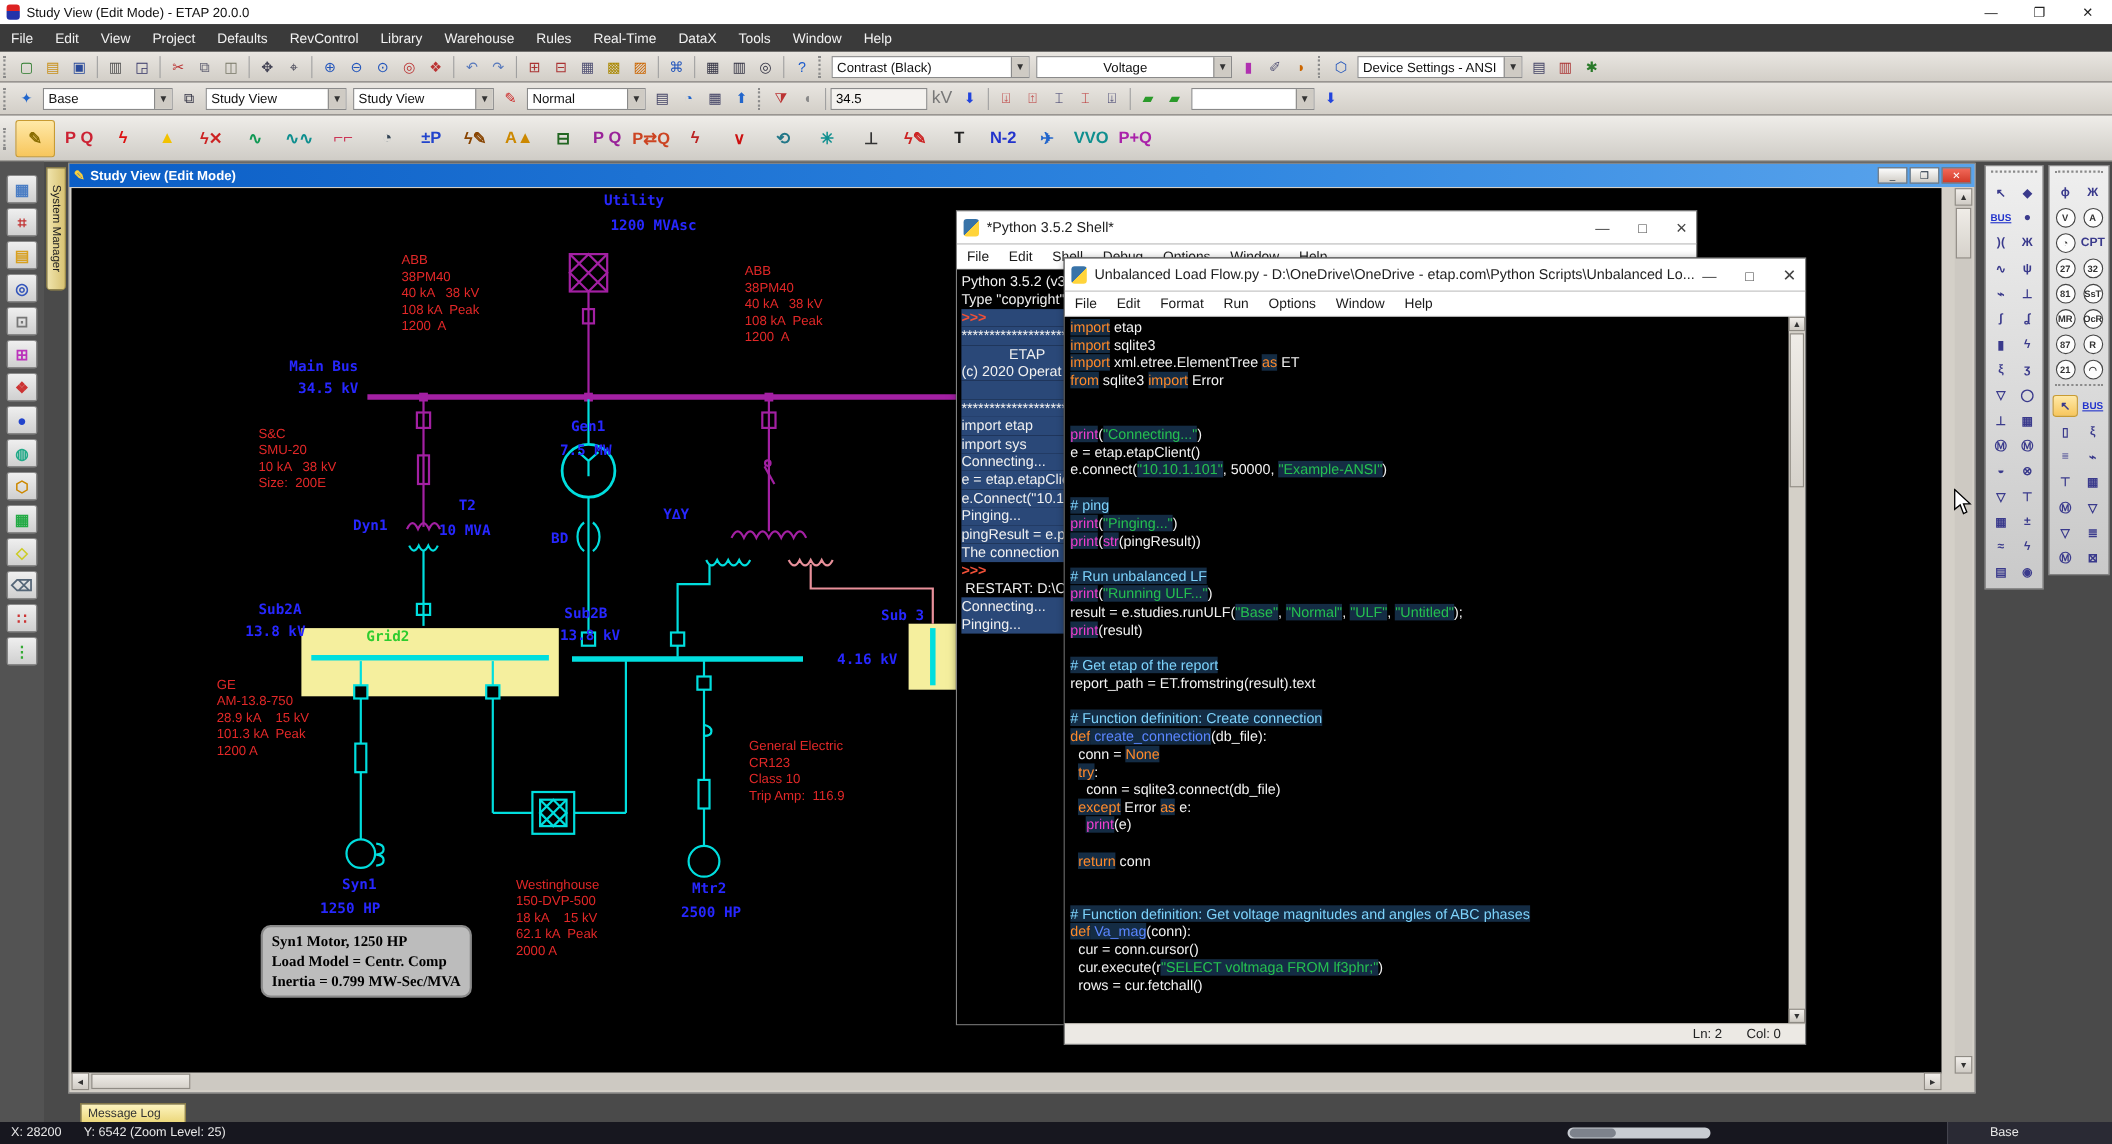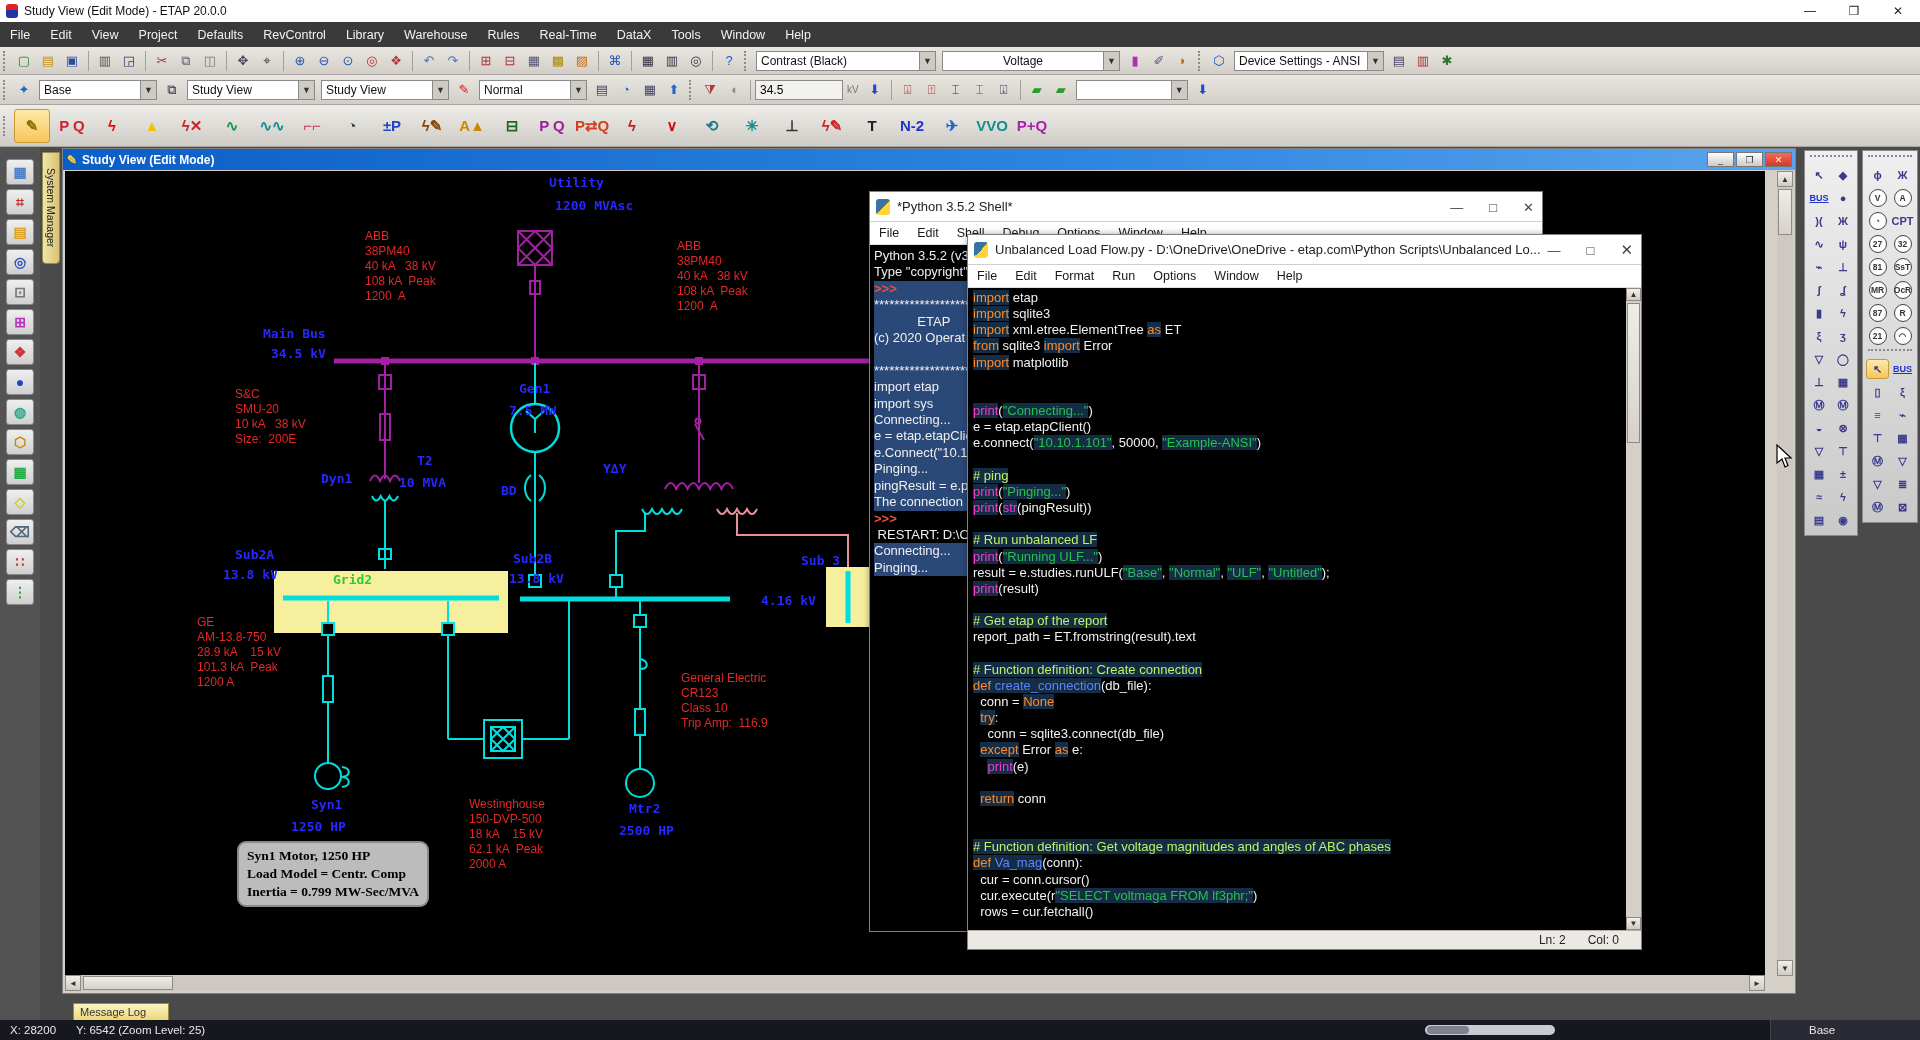--- a/index.html
+++ b/index.html
@@ -86,21 +86,21 @@
   .pymenu .mi { color:#1a1a1a; font-size:12.5px; padding:0 9px; }
   #shell-body { position:absolute; left:0; top:53px; right:0; bottom:0; background:#000; overflow:hidden;
     font-size:13px; line-height:16.4px; padding:3px 0 0 4px; }
   #shell-body .ln { white-space:pre; color:#f0f0f0; }
   #shell-body .ln.sel { background:#2a4878; }
   #shell-body .ln .pr { color:#f05038; font-weight:bold; }
   #ed-body { position:absolute; left:0; top:53px; right:15px; bottom:19px; background:#000; overflow:hidden;
     font-size:13px; padding:2px 0 0 5px; }
   #ed-body .cl { white-space:pre; height:16.17px; color:#f2f2f2; }
   .tk-kw { color:#ff8a2a; background:#142c44; } .tk-st { color:#25c050; background:#142c44; }
-  .tk-cm { color:#bef264; background:#142c44; } .tk-bi { color:#f03fd0; background:#142c44; }
+  .tk-cm { color:#7dd3fc; background:#142c44; } .tk-bi { color:#f03fd0; background:#142c44; }
   .tk-fn { color:#5a86ff; background:#142c44; } .tk-pl { color:#f2f2f2; }
   #ed-scroll { position:absolute; right:0; top:53px; width:15px; bottom:19px; background:#d4d0c8; }
   #ed-status { position:absolute; left:0; right:0; bottom:0; height:19px; background:#ece9e4;
     border-top:1px solid #b5b1aa; display:flex; justify-content:flex-end; align-items:center;
     font-size:12px; color:#222; }
   #ed-status span { margin-right:22px; }
 
   
   .pal { position:absolute; background:linear-gradient(180deg,#efefef,#c9c9c9); border:1px solid #8a8a8a;
     padding:2px; }
@@ -245,21 +245,21 @@
       </div>
       <span class="ticon" style="color: rgb(68, 68, 102);">▤</span>
       <span class="ticon" style="color: rgb(34, 102, 204);">◔</span>
       <span class="ticon" style="color: rgb(68, 68, 102);">▦</span>
       <span class="ticon" style="color: rgb(34, 102, 204);">⬆</span>
       <div class="tgrip"></div>
       <span class="ticon" style="color: rgb(187, 51, 51);">⧩</span>
       <span class="ticon" style="color: rgb(136, 136, 136);">◖</span>
       <div class="tsep"></div>
       <input class="kvin" value="34.5" style="">
-      <span style="font-size: 10px; color: rgb(119, 119, 119); margin: 0px 4px;">kV</span>
+      <span style="font-size: 16px; color: rgb(119, 119, 119); margin: 0px 4px;">kV</span>
       <span class="ticon" style="color: rgb(34, 68, 221);">⬇</span>
       <div class="tsep"></div>
       <span class="ticon" style="color: rgb(187, 51, 51);">⍗</span>
       <span class="ticon" style="color: rgb(187, 51, 51);">⍐</span>
       <span class="ticon" style="color: rgb(51, 51, 102);">⌶</span>
       <span class="ticon" style="color: rgb(187, 51, 51);">⌶</span>
       <span class="ticon" style="color: rgb(51, 51, 102);">⍗</span>
       <div class="tsep"></div>
       <span class="ticon" style="color: rgb(42, 154, 42);">▰</span>
       <span class="ticon" style="color: rgb(42, 154, 42);">▰</span>
@@ -517,21 +517,20 @@
               <span class="mi">Run</span>
               <span class="mi">Options</span>
               <span class="mi">Window</span>
               <span class="mi">Help</span>
             </div>
           <div id="ed-body">
               <div class="cl"><span class="tk-kw">import</span><span class="tk-pl"> etap</span></div>
               <div class="cl"><span class="tk-kw">import</span><span class="tk-pl"> sqlite3</span></div>
               <div class="cl"><span class="tk-kw">import</span><span class="tk-pl"> xml.etree.ElementTree </span><span class="tk-kw">as</span><span class="tk-pl"> ET</span></div>
               <div class="cl"><span class="tk-kw">from</span><span class="tk-pl"> sqlite3 </span><span class="tk-kw">import</span><span class="tk-pl"> Error</span></div>
-              <div class="cl"><span class="tk-kw">import</span><span class="tk-pl"> matplotlib</span></div>
               <div class="cl"> </div>
               <div class="cl"> </div>
               <div class="cl"><span class="tk-bi">print</span><span class="tk-pl">(</span><span class="tk-st">"Connecting..."</span><span class="tk-pl">)</span></div>
               <div class="cl"><span class="tk-pl">e = etap.etapClient()</span></div>
               <div class="cl"><span class="tk-pl">e.connect(</span><span class="tk-st">"10.10.1.101"</span><span class="tk-pl">, 50000, </span><span class="tk-st">"Example-ANSI"</span><span class="tk-pl">)</span></div>
               <div class="cl"> </div>
               <div class="cl"><span class="tk-cm"># ping</span></div>
               <div class="cl"><span class="tk-bi">print</span><span class="tk-pl">(</span><span class="tk-st">"Pinging..."</span><span class="tk-pl">)</span></div>
               <div class="cl"><span class="tk-bi">print</span><span class="tk-pl">(</span><span class="tk-bi">str</span><span class="tk-pl">(pingResult))</span></div>
               <div class="cl"> </div>

